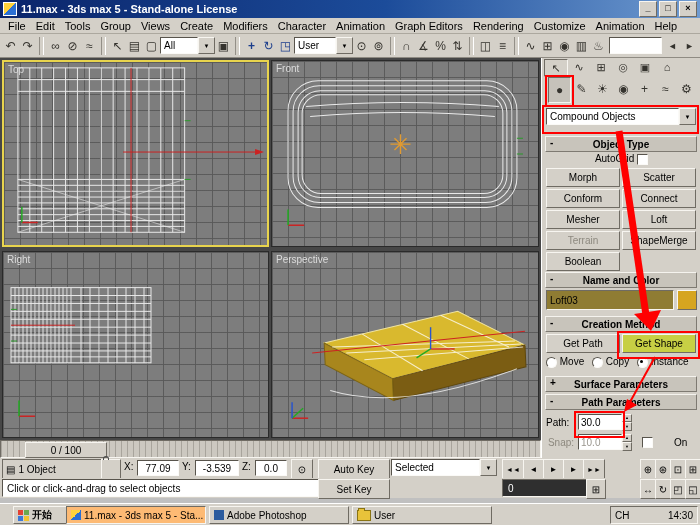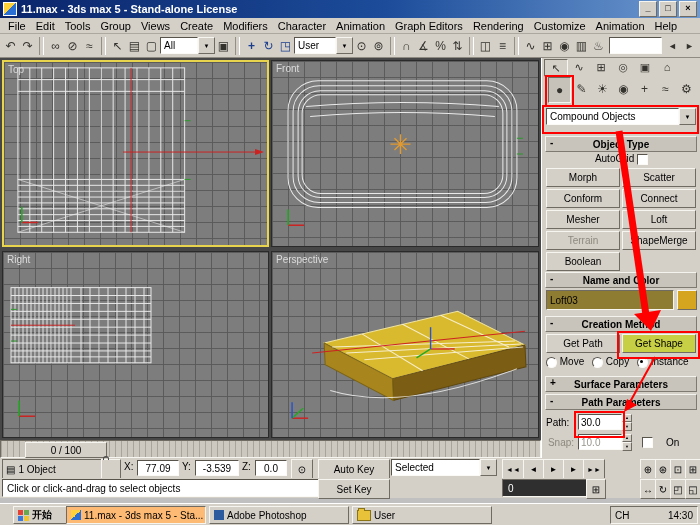--- a/index.html
+++ b/index.html
@@ -328,21 +328,21 @@
       </span>
     </div>
     <div style="position:absolute;left:4px;top:375px;width:151px;height:18px;display:flex;align-items:center;font-size:10px">
       <span style="width:30px;text-align:center;overflow:hidden;color:#8d897f">Snap:</span>
       <span class="w" style="width:38px;height:14px;margin-left:2px;display:inline-flex;align-items:center;padding:0 2px;color:#9a968e">10.0</span>
       <span class="spin">
         <span class="r">▲</span>
         <span class="r">▼</span>
       </span>
       <span class="chk w" style="margin-left:10px"></span>
-      <span style="margin-left:13px">On</span>
+      <span style="margin-left:21px">On</span>
     </div>
   </div>
 
   <div class="srow" style="top:458px">
     <span class="sb s abs" style="left:2px;top:1px;width:96px;height:18px;justify-content:flex-start;padding-left:3px">
       <span style="margin-right:3px">▤</span>
       <span>1 Object</span>
     </span>
     <span class="r abs" style="left:101px;top:1px;width:18px;height:18px"><span class="lock"></span></span>
     <span class="sb abs" style="left:124px;top:3px">X:</span>

